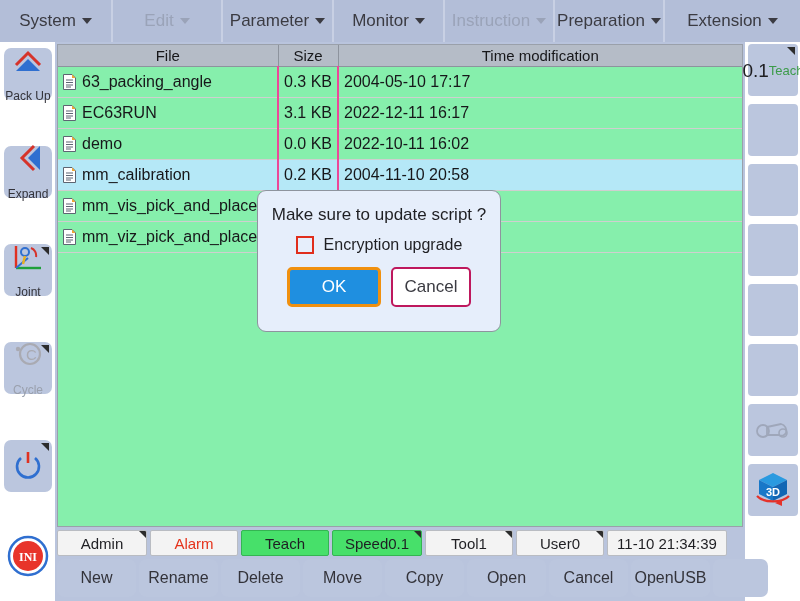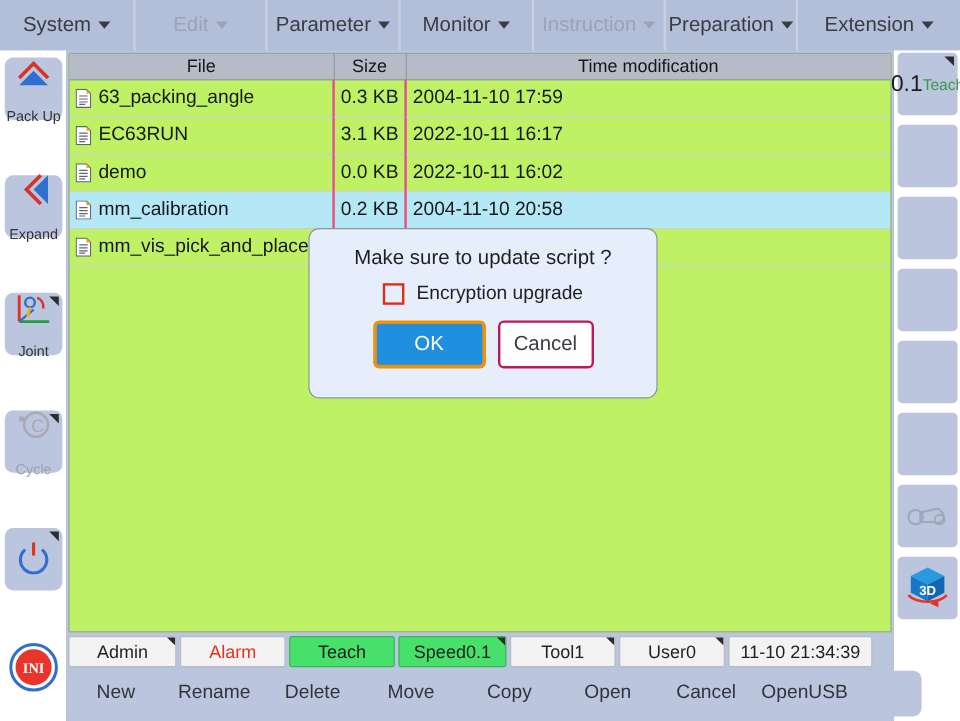--- a/index.html
+++ b/index.html
@@ -128,21 +128,21 @@
     font-size: 13px;
     color: #3c9b4a;
     line-height: 15px;
   }
 
   
   .table-wrap {
     position: absolute;
     left: 57px; top: 44px;
     width: 686px; height: 483px;
-    background: #bef264;
+    background: #86efac;
     border: 1px solid #9aa0aa;
     box-sizing: border-box;
     overflow: hidden;
   }
   table.files {
     width: 100%;
     border-collapse: collapse;
     table-layout: fixed;
     font-size: 16px;
     color: #17171a;
@@ -176,21 +176,21 @@
     flex: 0 0 auto;
     width: 13px; height: 16px;
     position: relative;
     display: inline-block;
   }
 
   
   .dlg {
     position: absolute;
     left: 257px; top: 190px;
-    width: 291px; height: 142px;
+    width: 244px; height: 142px;
     background: #e6eefb;
     border: 1px solid #8e949e;
     border-radius: 9px;
     box-sizing: border-box;
     display: flex;
     flex-direction: column;
     align-items: center;
   }
   .dlg-title {
     margin-top: 14px;
@@ -426,35 +426,35 @@
               <span class="fcell">
                 <span class="doc-icon"><svg width="13" height="16" viewBox="0 0 13 16">
                     <path d="M0.5 0.5 L9 0.5 L12.5 4 L12.5 15.5 L0.5 15.5 Z" fill="#ffffff" stroke="#5d6572" stroke-width="1"></path>
                     <path d="M9 0.5 L12.5 4 L9 4 Z" fill="#f0a430"></path>
                     <path d="M3 6 L10 6 M3 8.5 L10 8.5 M3 11 L10 11 M3 13 L8 13" fill="none" stroke="#5d6572" stroke-width="1"></path>
                   </svg></span>
                 <span>63_packing_angle</span>
               </span>
             </td>
             <td>0.3 KB</td>
-            <td>2004-11-10 17:59</td>
+            <td>2004-05-10 17:17</td>
           </tr>
           <tr>
             <td>
               <span class="fcell">
                 <span class="doc-icon"><svg width="13" height="16" viewBox="0 0 13 16">
                     <path d="M0.5 0.5 L9 0.5 L12.5 4 L12.5 15.5 L0.5 15.5 Z" fill="#ffffff" stroke="#5d6572" stroke-width="1"></path>
                     <path d="M9 0.5 L12.5 4 L9 4 Z" fill="#f0a430"></path>
                     <path d="M3 6 L10 6 M3 8.5 L10 8.5 M3 11 L10 11 M3 13 L8 13" fill="none" stroke="#5d6572" stroke-width="1"></path>
                   </svg></span>
                 <span>EC63RUN</span>
               </span>
             </td>
             <td>3.1 KB</td>
-            <td>2022-10-11 16:17</td>
+            <td>2022-12-11 16:17</td>
           </tr>
           <tr>
             <td>
               <span class="fcell">
                 <span class="doc-icon"><svg width="13" height="16" viewBox="0 0 13 16">
                     <path d="M0.5 0.5 L9 0.5 L12.5 4 L12.5 15.5 L0.5 15.5 Z" fill="#ffffff" stroke="#5d6572" stroke-width="1"></path>
                     <path d="M9 0.5 L12.5 4 L9 4 Z" fill="#f0a430"></path>
                     <path d="M3 6 L10 6 M3 8.5 L10 8.5 M3 11 L10 11 M3 13 L8 13" fill="none" stroke="#5d6572" stroke-width="1"></path>
                   </svg></span>
                 <span>demo</span>
@@ -484,20 +484,34 @@
                     <path d="M0.5 0.5 L9 0.5 L12.5 4 L12.5 15.5 L0.5 15.5 Z" fill="#ffffff" stroke="#5d6572" stroke-width="1"></path>
                     <path d="M9 0.5 L12.5 4 L9 4 Z" fill="#f0a430"></path>
                     <path d="M3 6 L10 6 M3 8.5 L10 8.5 M3 11 L10 11 M3 13 L8 13" fill="none" stroke="#5d6572" stroke-width="1"></path>
                   </svg></span>
                 <span>mm_vis_pick_and_place</span>
               </span>
             </td>
             <td></td>
             <td></td>
           </tr>
+          <tr>
+            <td>
+              <span class="fcell">
+                <span class="doc-icon"><svg width="13" height="16" viewBox="0 0 13 16">
+                    <path d="M0.5 0.5 L9 0.5 L12.5 4 L12.5 15.5 L0.5 15.5 Z" fill="#ffffff" stroke="#5d6572" stroke-width="1"></path>
+                    <path d="M9 0.5 L12.5 4 L9 4 Z" fill="#f0a430"></path>
+                    <path d="M3 6 L10 6 M3 8.5 L10 8.5 M3 11 L10 11 M3 13 L8 13" fill="none" stroke="#5d6572" stroke-width="1"></path>
+                  </svg></span>
+                <span>mm_viz_pick_and_place</span>
+              </span>
+            </td>
+            <td></td>
+            <td></td>
+          </tr>
         </tbody>
     </table>
   </div>
 
   <div class="dlg">
     <div class="dlg-title">Make sure to update script ?</div>
     <div class="dlg-check-row">
       <span class="checkbox"></span>
       <span class="dlg-check-label">Encryption upgrade</span>
     </div>

